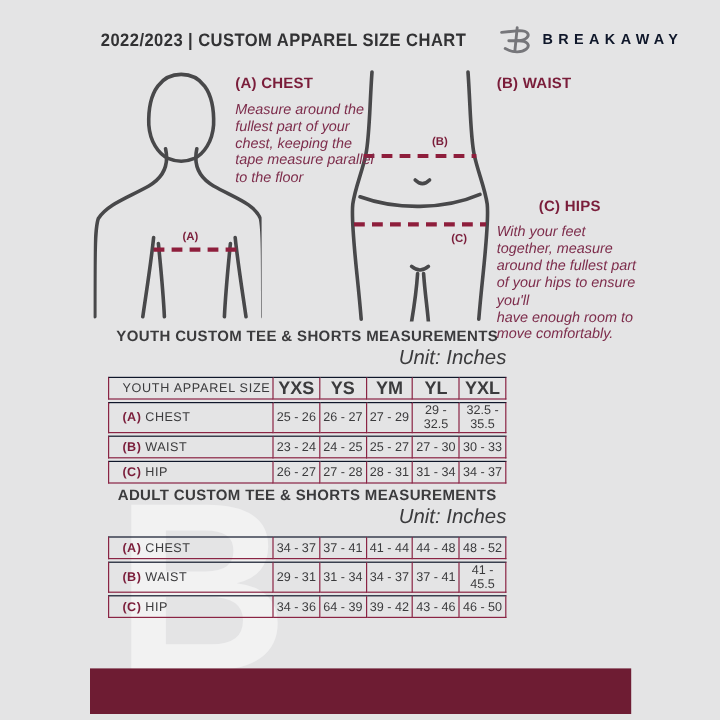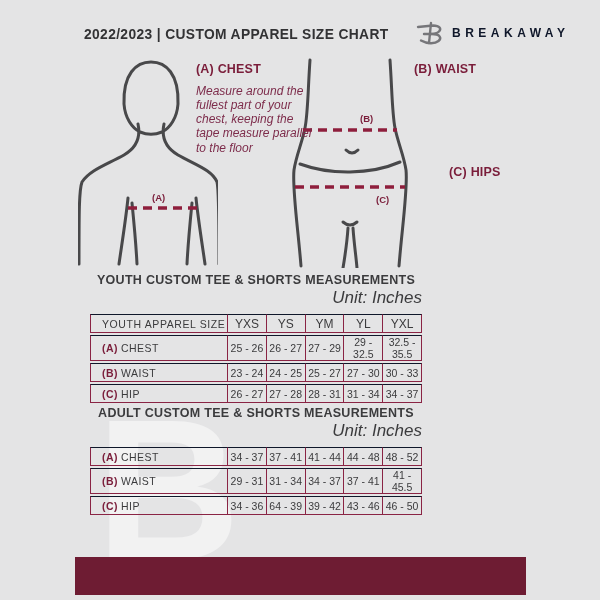--- a/index.html
+++ b/index.html
@@ -28,21 +28,21 @@
   .diagram-label { position:absolute; font-weight:bold; font-size:9.5px; color:#7a1d3a; }
 
   
   .tbl-section { position:absolute; left:90px; width:332px; }
   .tbl-title { text-align:center; font-weight:bold; font-size:12.5px; color:#3b3b3d; letter-spacing:0.3px; }
   .tbl-unit { text-align:right; font-style:italic; font-size:17px; color:#3b3b3d; margin-top:1px; }
   table { width:100%; border-collapse:separate; border-spacing:0 2px; table-layout:fixed; margin-top:4px; }
   td { border-top:1px solid #0f172a; border-bottom:1px solid #8a2444; border-right:1px solid #8a2444;
        height:19px; font-size:10.5px; color:#3b3b3d; text-align:center; padding:0; vertical-align:middle; }
   td:first-child { border-left:1px solid #8a2444; text-align:left; padding-left:11px; letter-spacing:0.4px; }
-  tr.hdr td { font-weight:normal; font-size:12px; }
+  tr.hdr td { font-weight:bold; font-size:15px; }
   tr.hdr td:first-child { font-weight:normal; letter-spacing:0.6px; font-size:10.5px; }
   .rl-prefix { font-weight:bold; color:#7a1d3a; }
 
   
   .footer-bar { position:absolute; left:75px; top:557px; width:451px; height:38px; background:#6e1c33; }
 </style>
 </head>
 <body>
 
 <div class="page">
@@ -98,20 +98,27 @@
     <span class="guide-heading" style="left:196px; top:62px;">(A) CHEST</span>
     <span class="guide-body" style="left:196px; top:84px;">Measure around the
 fullest part of your
 chest, keeping the
 tape measure parallel
 to the floor</span>
 
     <span class="guide-heading" style="left:414px; top:62px;">(B) WAIST</span>
 
     <span class="guide-heading" style="left:414px; top:165px;margin-left:35px;">(C) HIPS</span>
+    <span class="guide-body" style="left:414px; top:186px;">With your feet
+together, measure
+around the fullest part
+of your hips to ensure
+you'll
+have enough room to
+move comfortably.</span>
 
     <div class="tbl-section" style="top:273px;">
       <div class="tbl-title">YOUTH CUSTOM TEE &amp; SHORTS MEASUREMENTS</div>
       <div class="tbl-unit">Unit: Inches</div>
       <table>
         <colgroup>
             <col style="width:138px">
             <col>
             <col>
             <col>

